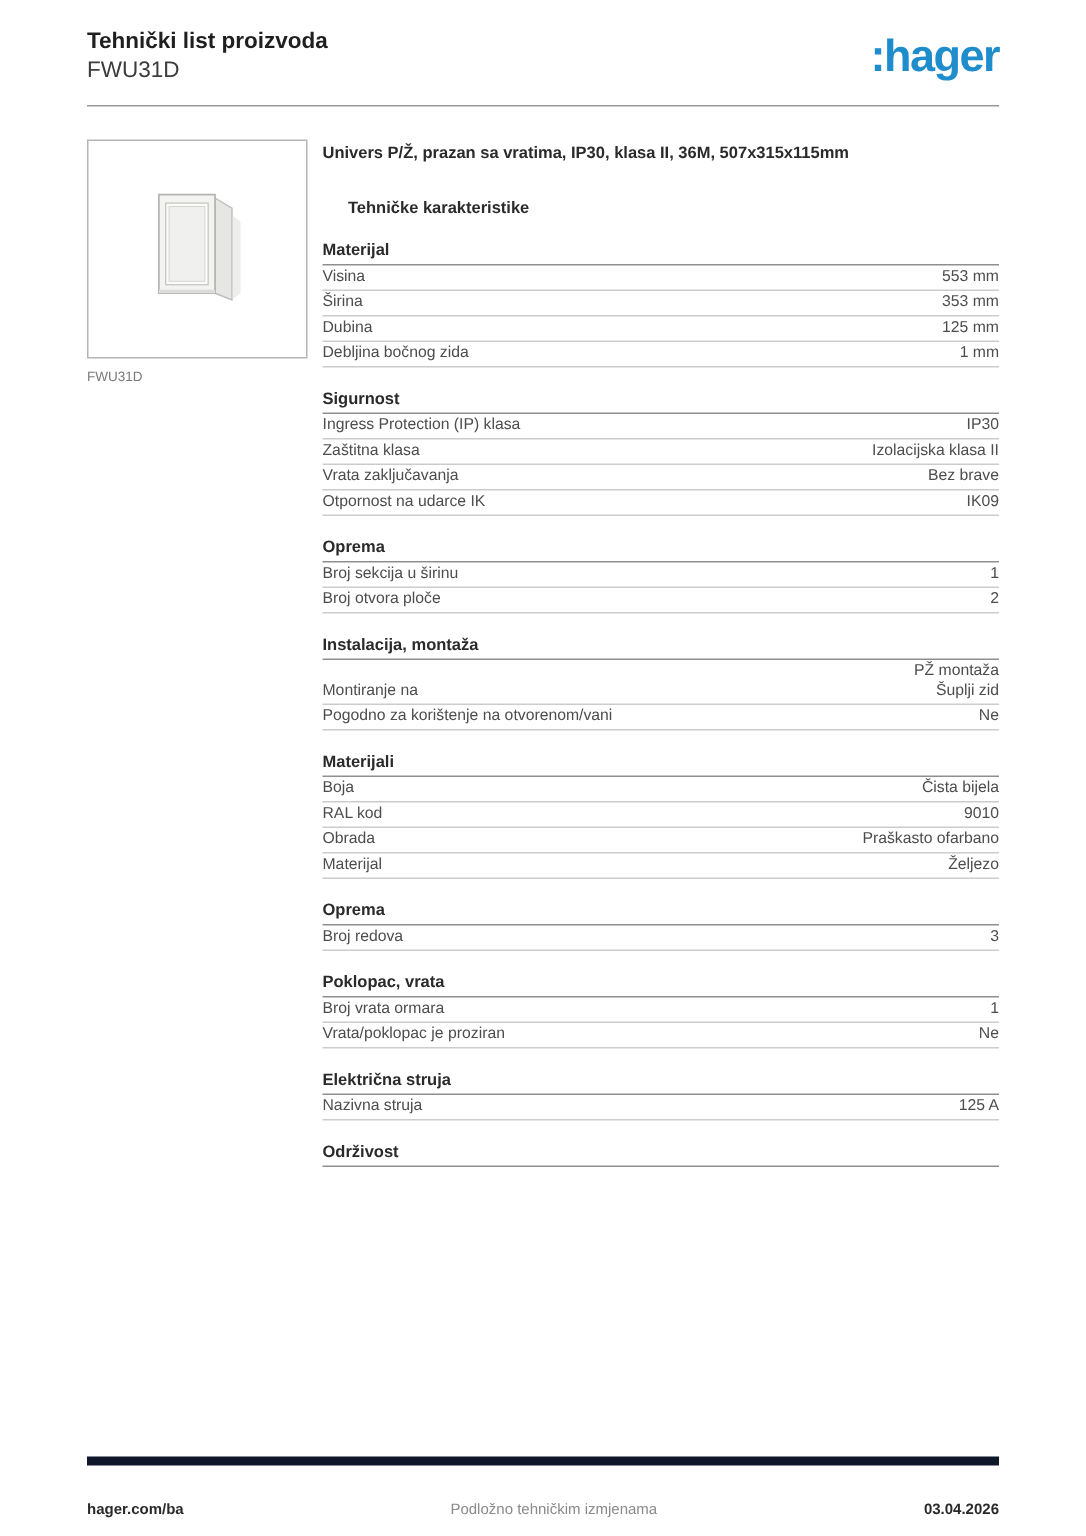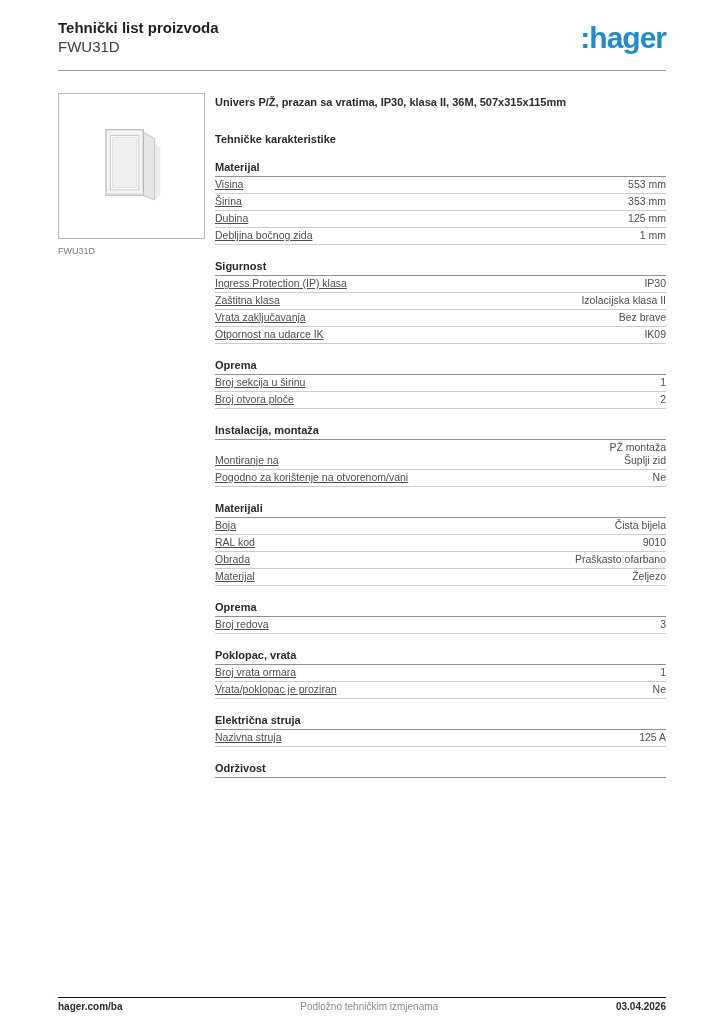--- a/index.html
+++ b/index.html
@@ -67,20 +67,21 @@
     font-size: 11px;
     font-weight: bold;
     color: #2a2a2a;
     line-height: 14px;
   }
   .tech-title {
     margin-top: 24px;
     font-size: 11px;
     font-weight: bold;
     color: #2a2a2a;
+    margin-left: 17px;
   }
 
   
   .sections { margin-top: 16px; }
   .spec-section { margin-bottom: 15px; }
   .sec-title {
     font-size: 11px;
     font-weight: bold;
     color: #2a2a2a;
     padding-bottom: 3px;
@@ -89,31 +90,31 @@
   .spec-row {
     display: flex;
     justify-content: space-between;
     align-items: flex-end;
     padding: 1px 0 2px 0;
     border-bottom: 1px solid #cccccc;
     font-size: 10.5px;
     line-height: 13px;
     color: #4d4d4d;
   }
-  .row-label { text-align: left; text-decoration: underline; }
+  .row-label { text-align: left; }
   .row-value { text-align: right; white-space: pre-line; }
 
   
   .footer {
     position: absolute;
     left: 58px;
     right: 58px;
     bottom: 12px;
-    border-top: 1px solid #0f172a;
-    padding-top: 3px;
+    border-top: 6px solid #0f172a;
+    padding-top: 24px;
     display: flex;
     justify-content: space-between;
     align-items: baseline;
     font-size: 10px;
   }
   .footer .f-left { font-weight: bold; color: #2a2a2a; }
   .footer .f-center { color: #8a8a8a; }
   .footer .f-right { font-weight: bold; color: #2a2a2a; }
 </style>
 </head>

